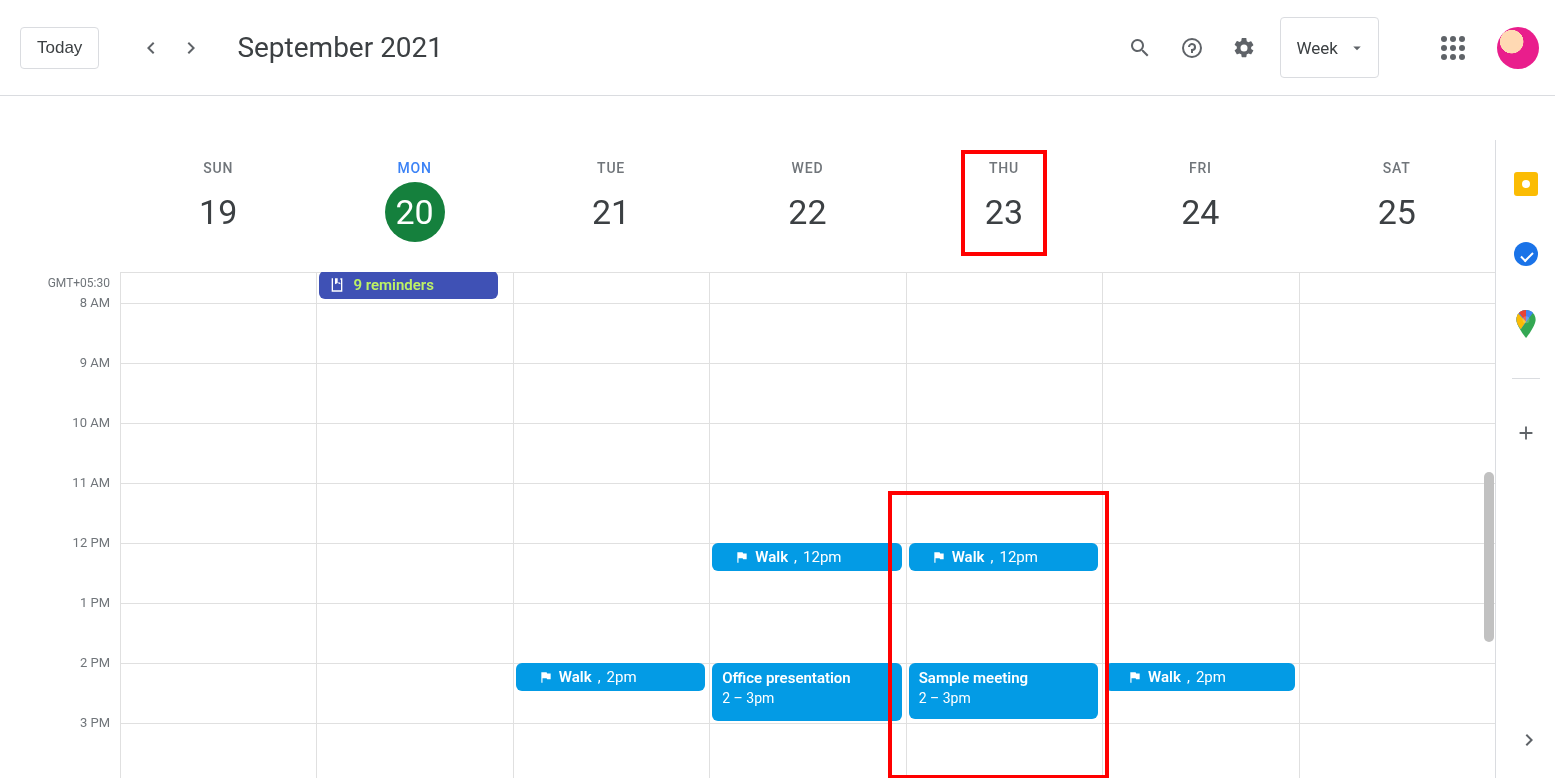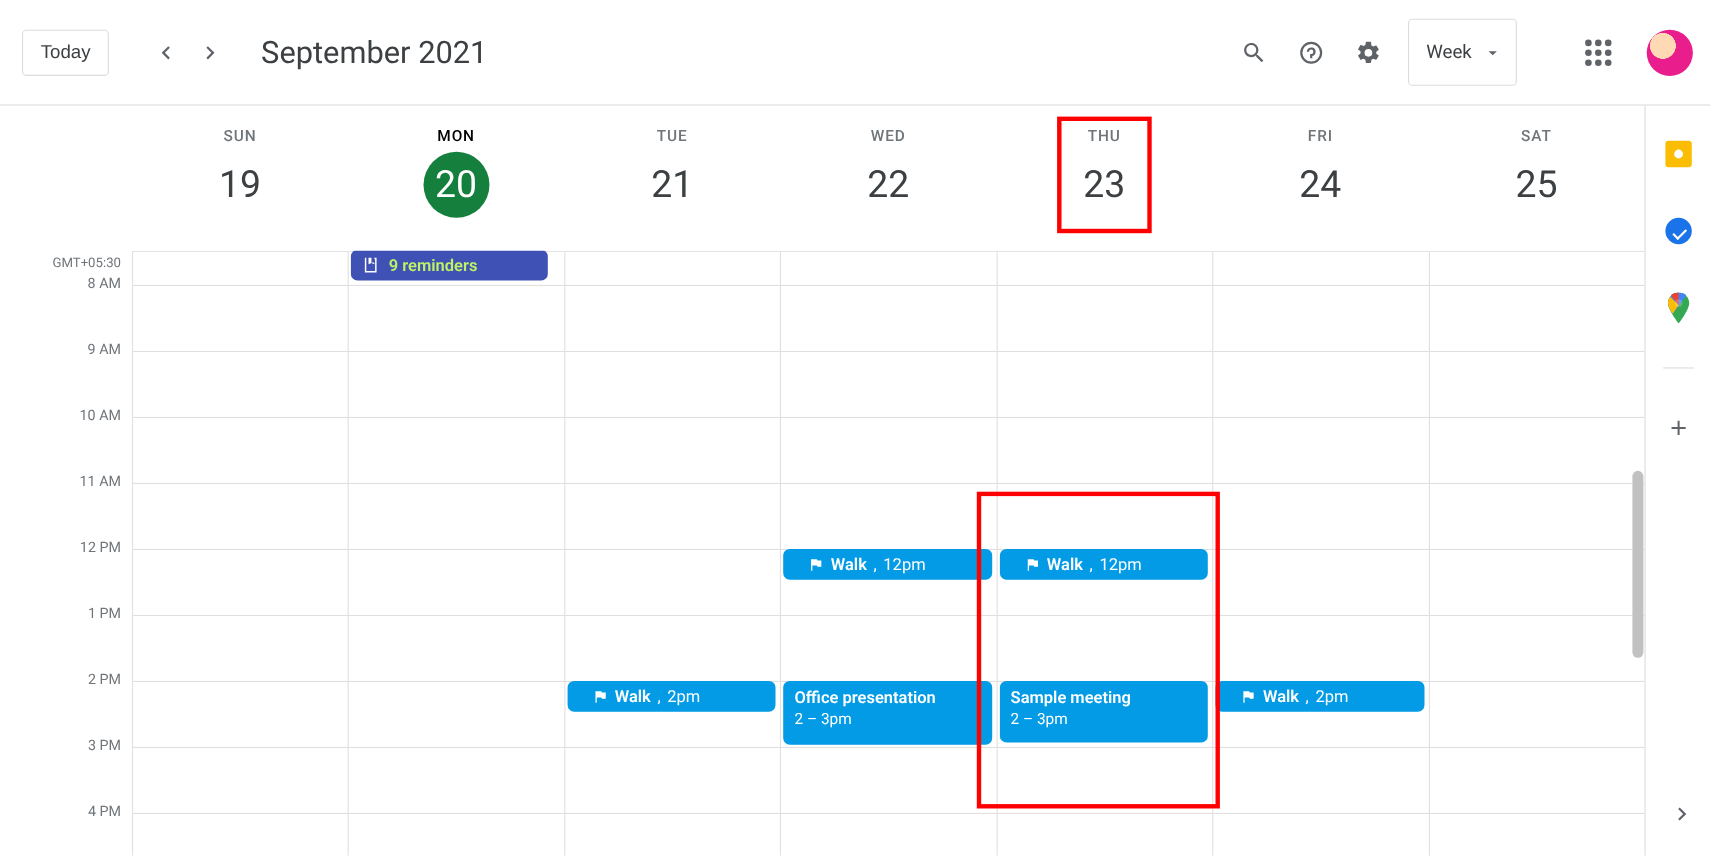--- a/index.html
+++ b/index.html
@@ -3,21 +3,21 @@
 <meta charset="utf-8">
 <style>
   * { box-sizing: border-box; }
   body {
     margin: 0;
     font-family: 'Google Sans', Roboto, Arial, sans-serif;
     background: #fff;
     color: #3c4043;
     overflow: hidden;
   }
-  .app { display: flex; flex-direction: column; height: 778px; width: 1555px; }
+  .app { display: flex; flex-direction: column; height: 778px; width: 1555px; gap: 44px; }
 
   
   .header {
     height: 96px;
     display: flex;
     align-items: center;
     padding: 0 16px 0 20px;
     border-bottom: 1px solid #dadce0;
   }
   .today-btn {
@@ -110,39 +110,38 @@
     display: flex; align-items: center; justify-content: center;
     color: #5f6368;
     cursor: pointer;
   }
 
   
   .day-headers {
     display: flex;
     height: 132px;
     position: relative;
-    justify-content: center;
   }
   .gutter-col { width: 120px; flex-shrink: 0; }
   .day-col-header {
     flex: 1;
     display: flex;
     flex-direction: column;
     align-items: center;
     padding-top: 20px;
     cursor: pointer;
     position: relative;
   }
   .day-abbr {
     font-size: 14px;
     font-weight: 500;
     letter-spacing: 0.8px;
     color: #70757a;
   }
-  .day-abbr.active { color: #000000; }
+  .day-abbr.active { color: #3b82f6; }
   .day-num {
     font-size: 34px;
     color: #3c4043;
     margin-top: 6px;
     width: 60px; height: 60px;
     display: flex; align-items: center; justify-content: center;
     border-radius: 50%;
   }
   .day-num.active { background: #15803d; color: #fff; }
   .highlight-thu-header {

